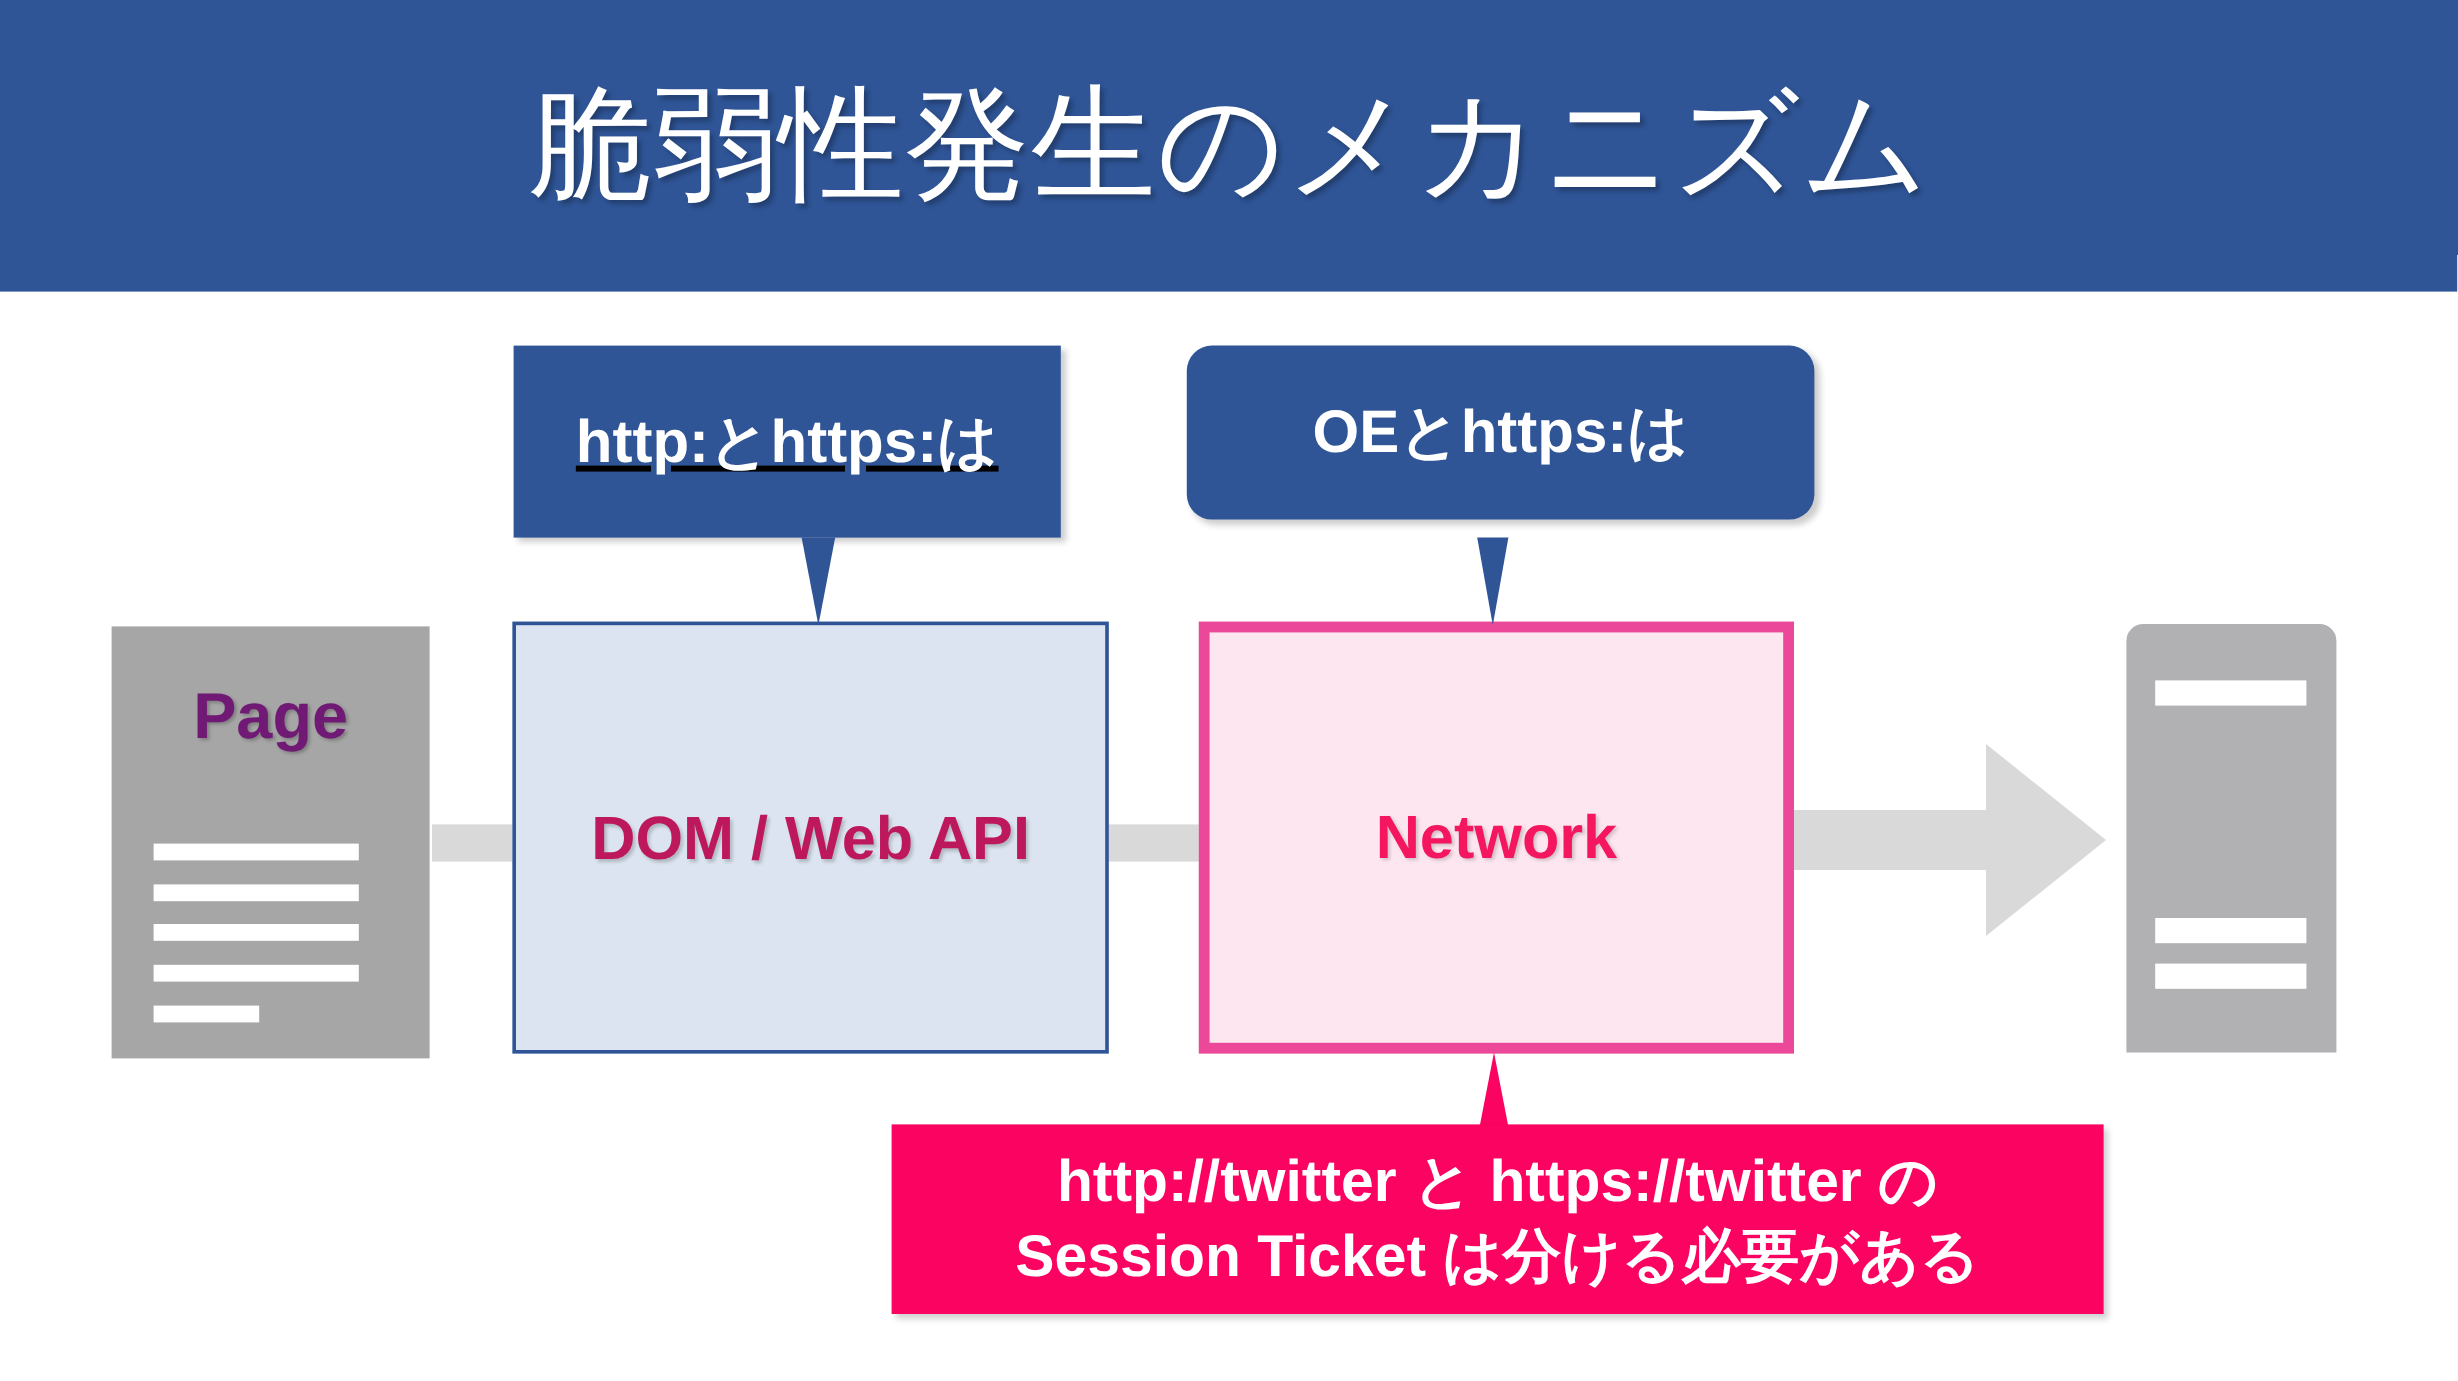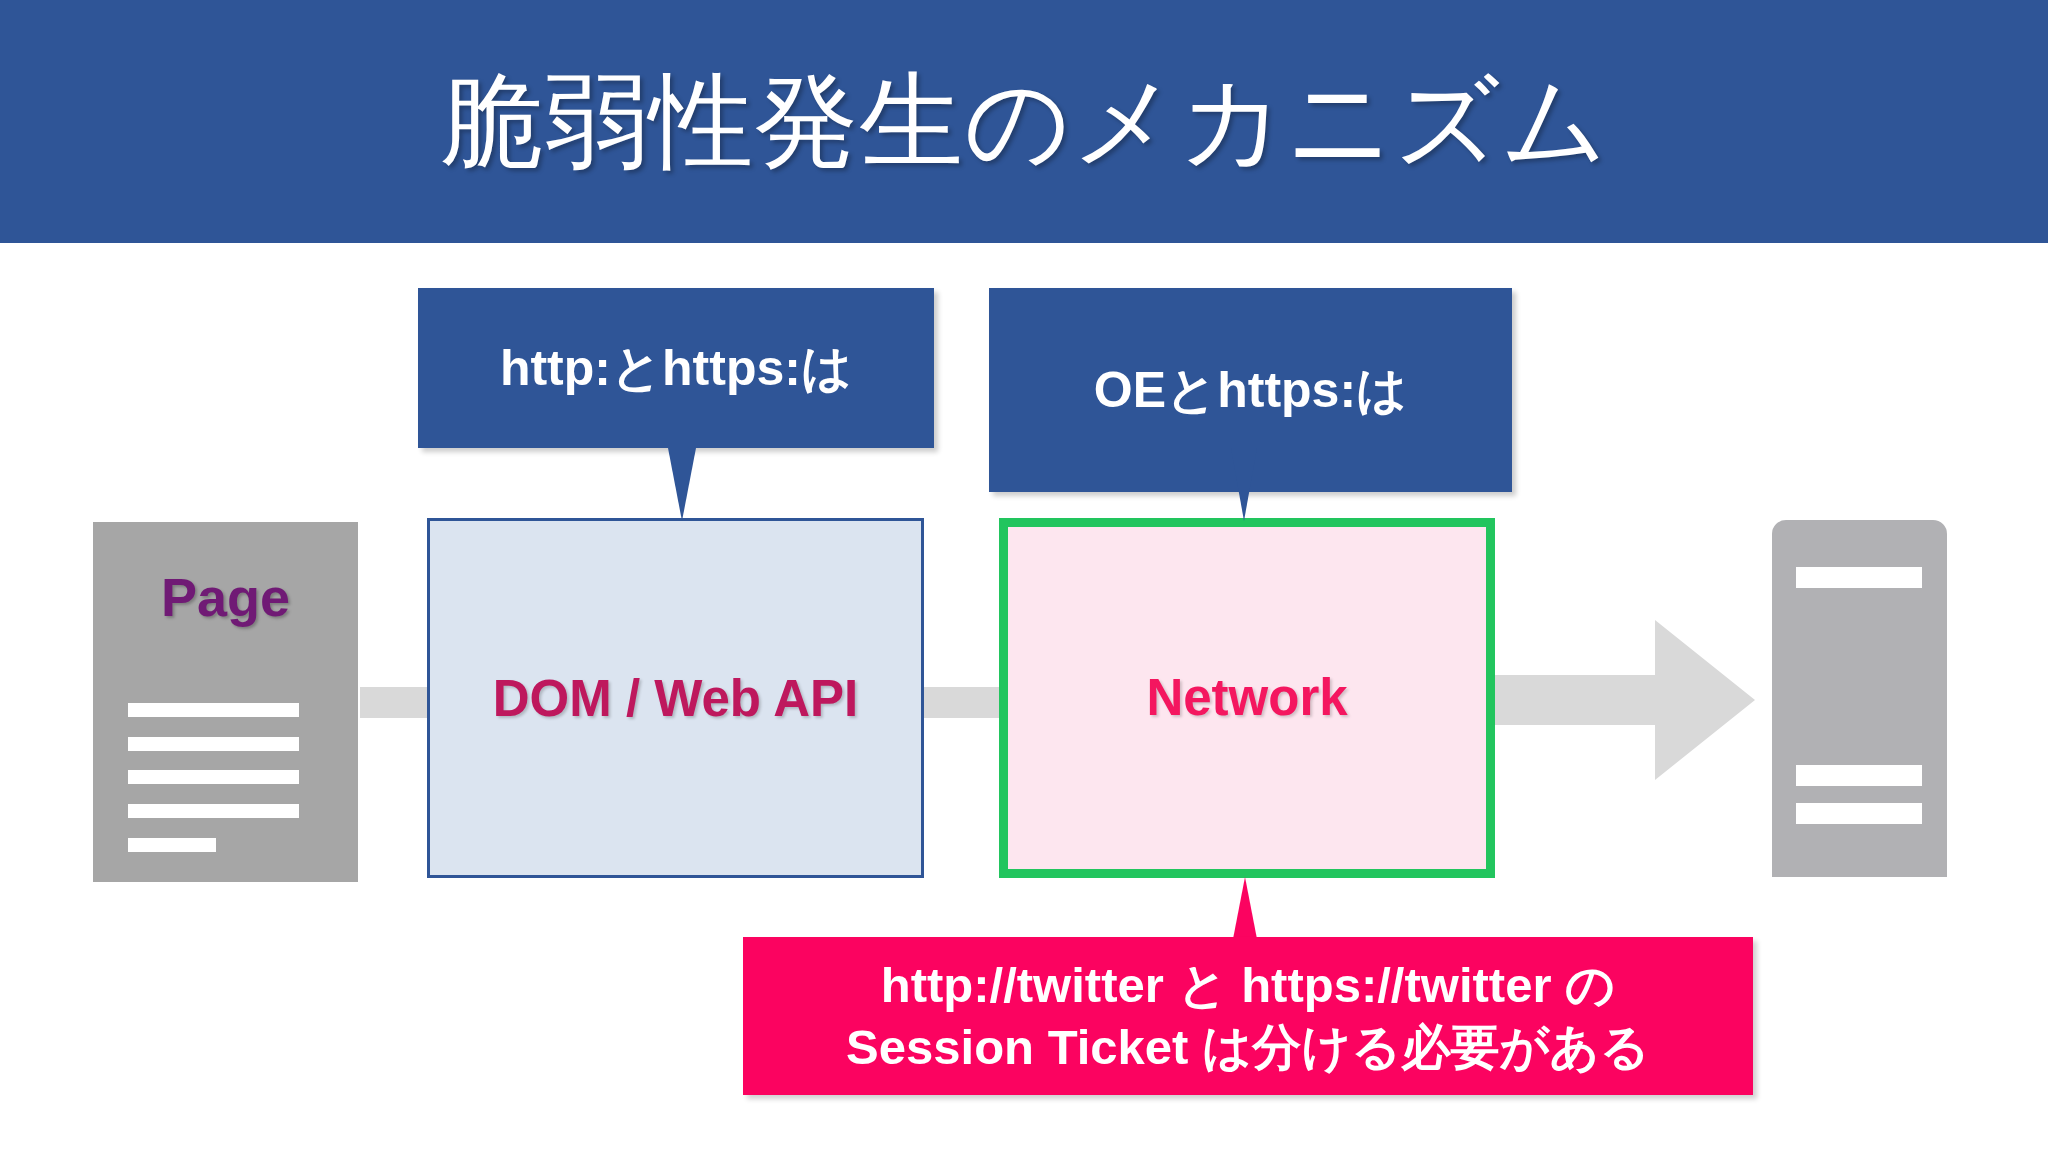--- a/index.html
+++ b/index.html
@@ -112,21 +112,21 @@
 
   
   #network-box {
     position: absolute;
     left: 999px;
     top: 518px;
     width: 496px;
     height: 360px;
     box-sizing: border-box;
     background: #fde6ef;
-    border: 9px solid #22c55e;
+    border: 9px solid #ec4899;
     display: flex;
     flex-direction: column;
     align-items: center;
     justify-content: center;
   }
   #network-box .net-line {
     color: #f4165f;
     font-size: 51px;
     font-weight: bold;
     line-height: 1.28;
@@ -175,22 +175,22 @@
     justify-content: center;
     box-shadow: 4px 4px 5px rgba(0,0,0,0.2);
   }
   .callout-blue .co-line {
     color: #ffffff;
     font-size: 50px;
     font-weight: bold;
     line-height: 1.25;
     white-space: nowrap;
   }
-  #callout-origin { left: 418px; top: 288px; width: 516px; height: 160px; }
-  #callout-tls    { left: 989px; top: 288px; width: 523px; height: 204px; }
+  #callout-origin { left: 428px; top: 288px; width: 456px; height: 160px; text-decoration: underline; }
+  #callout-tls    { left: 989px; top: 288px; width: 523px; height: 145px; border-radius: 21px; }
 
   .tail {
     position: absolute;
     width: 0;
     height: 0;
   }
   #tail-origin {
     left: 668px;
     top: 448px;
     border-left: 14px solid transparent;

